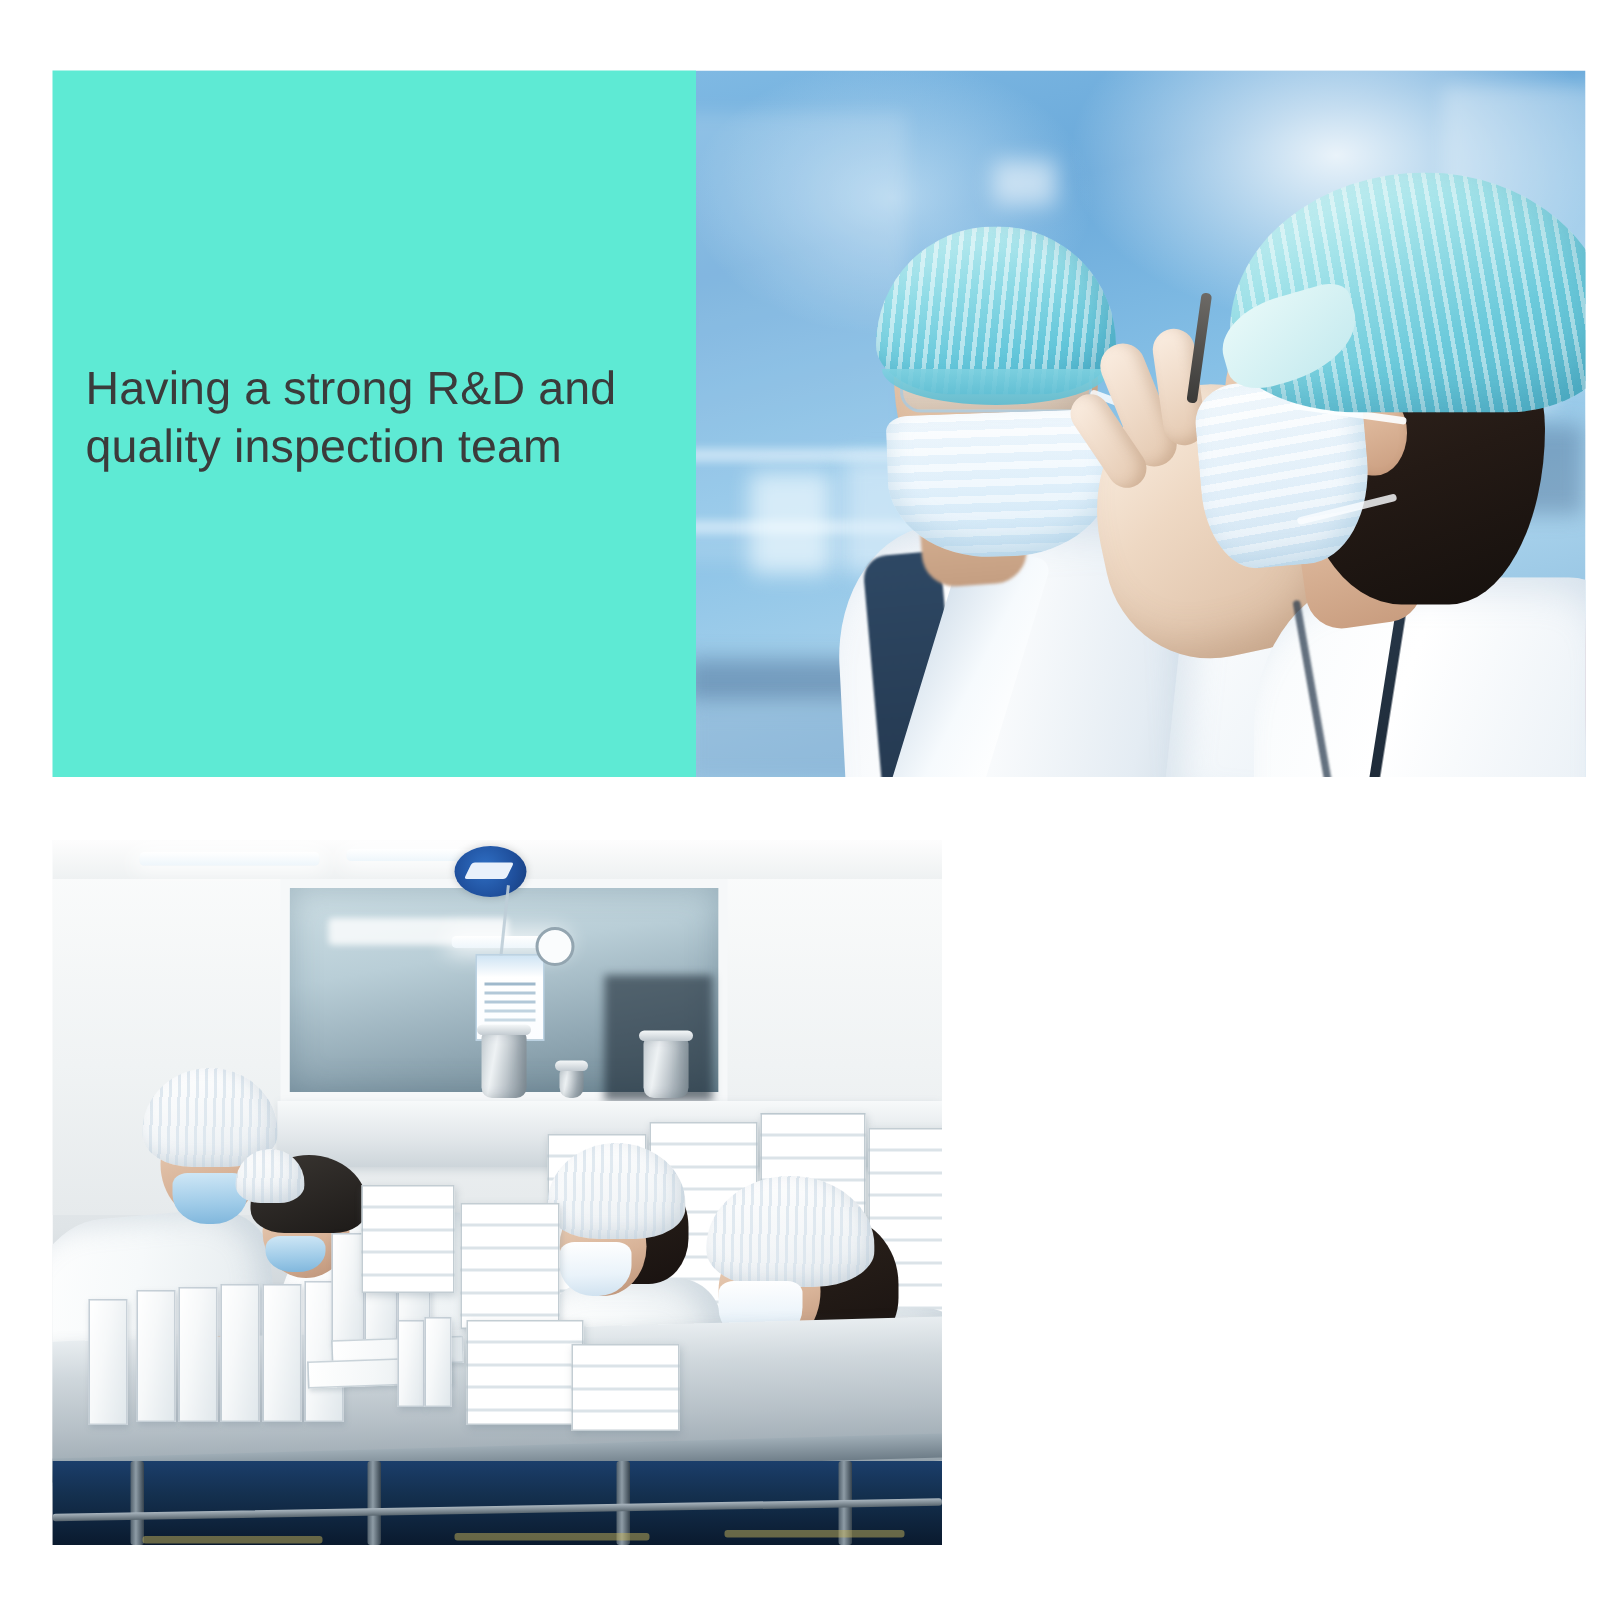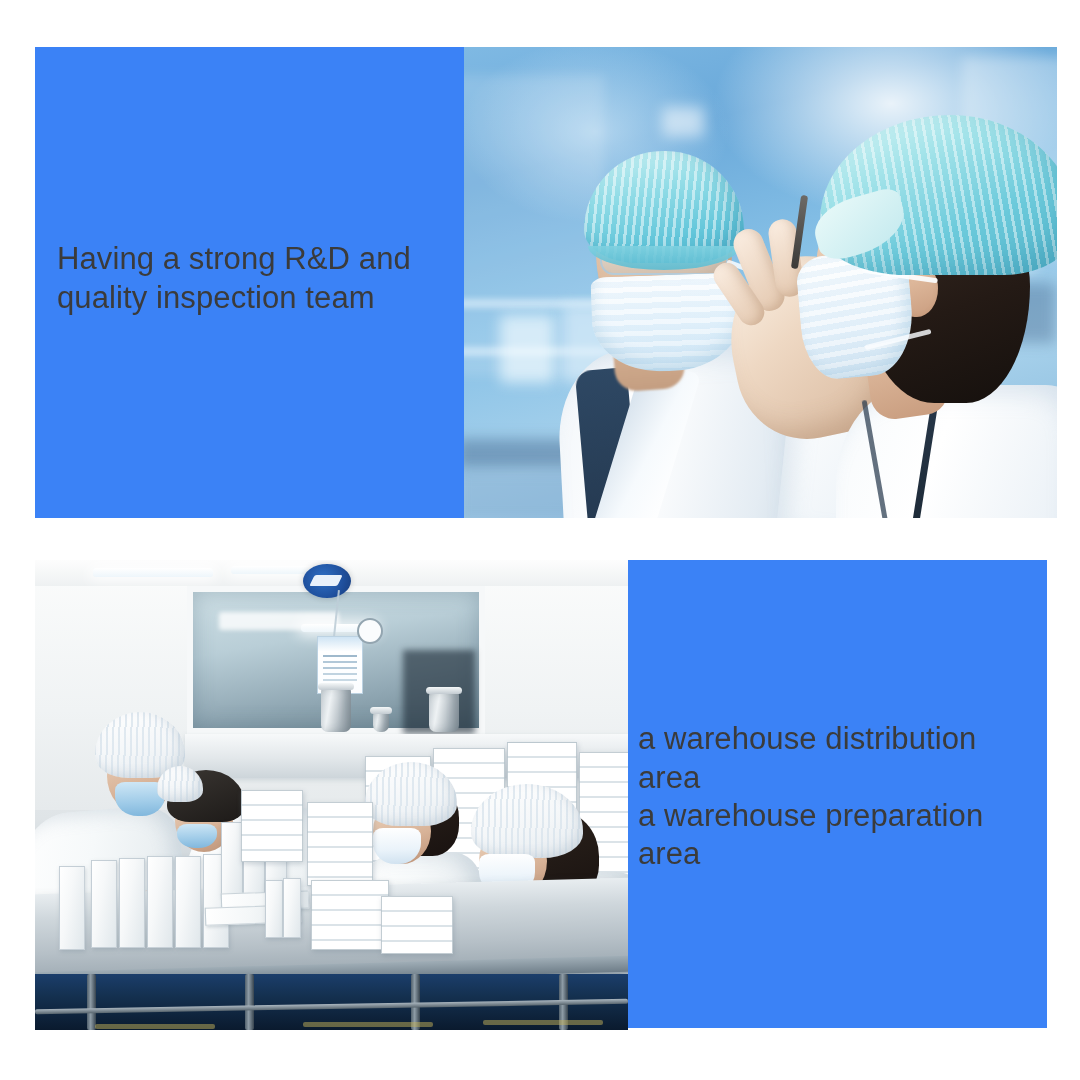--- a/index.html
+++ b/index.html
@@ -24,21 +24,21 @@
   #top-block {
     position: absolute;
     left: 35px;
     top: 47px;
     width: 1022px;
     height: 471px;
   }
 
   .caption-panel {
     position: absolute;
-    background: #3b82f6;
+    background: #5eead4;
     display: flex;
     align-items: center;
   }
 
   #top-caption-panel {
     left: 0;
     top: 0;
     width: 429px;
     height: 471px;
     padding-left: 22px;
@@ -759,19 +759,15 @@
         <div class="wh-leg" style="left:210px;top:414px;width:9px;height:56px;"></div>
         <div class="wh-leg" style="left:376px;top:414px;width:9px;height:56px;"></div>
         <div class="wh-leg" style="left:524px;top:414px;width:9px;height:56px;"></div>
         <div class="wh-brace" style="left:0;top:444px;width:593px;transform:rotate(-1deg);"></div>
         <div class="wh-floorstripe" style="left:60px;top:464px;width:120px;"></div>
         <div class="wh-floorstripe" style="left:268px;top:462px;width:130px;"></div>
         <div class="wh-floorstripe" style="left:448px;top:460px;width:120px;"></div>
       </div>
     </div>
 
-    <div id="bottom-caption-panel" class="caption-panel">
-      <div id="bottom-caption-text" class="caption-text">a warehouse distribution area
-a warehouse preparation area</div>
-    </div>
   </div>
 
 </div>
 
 </body></html>

